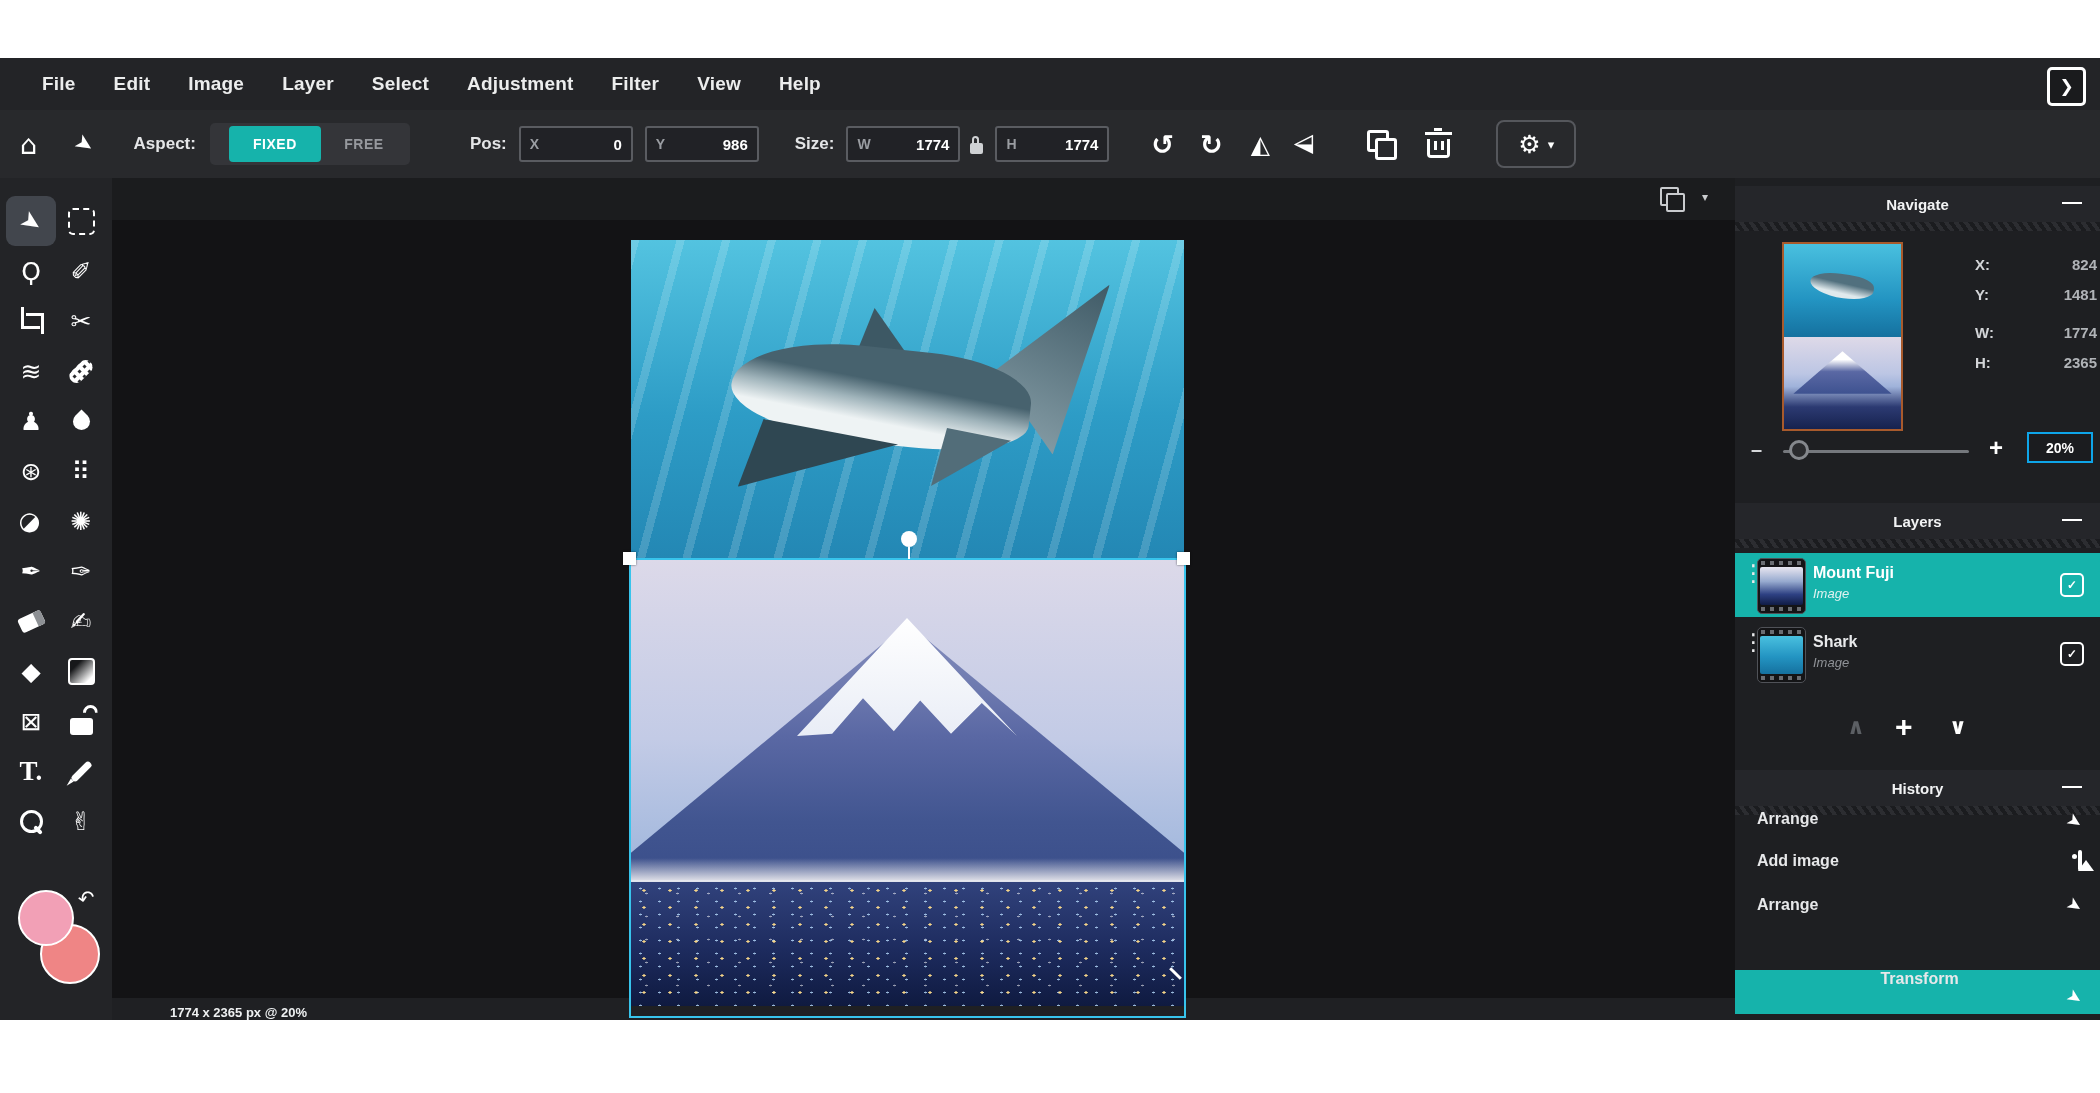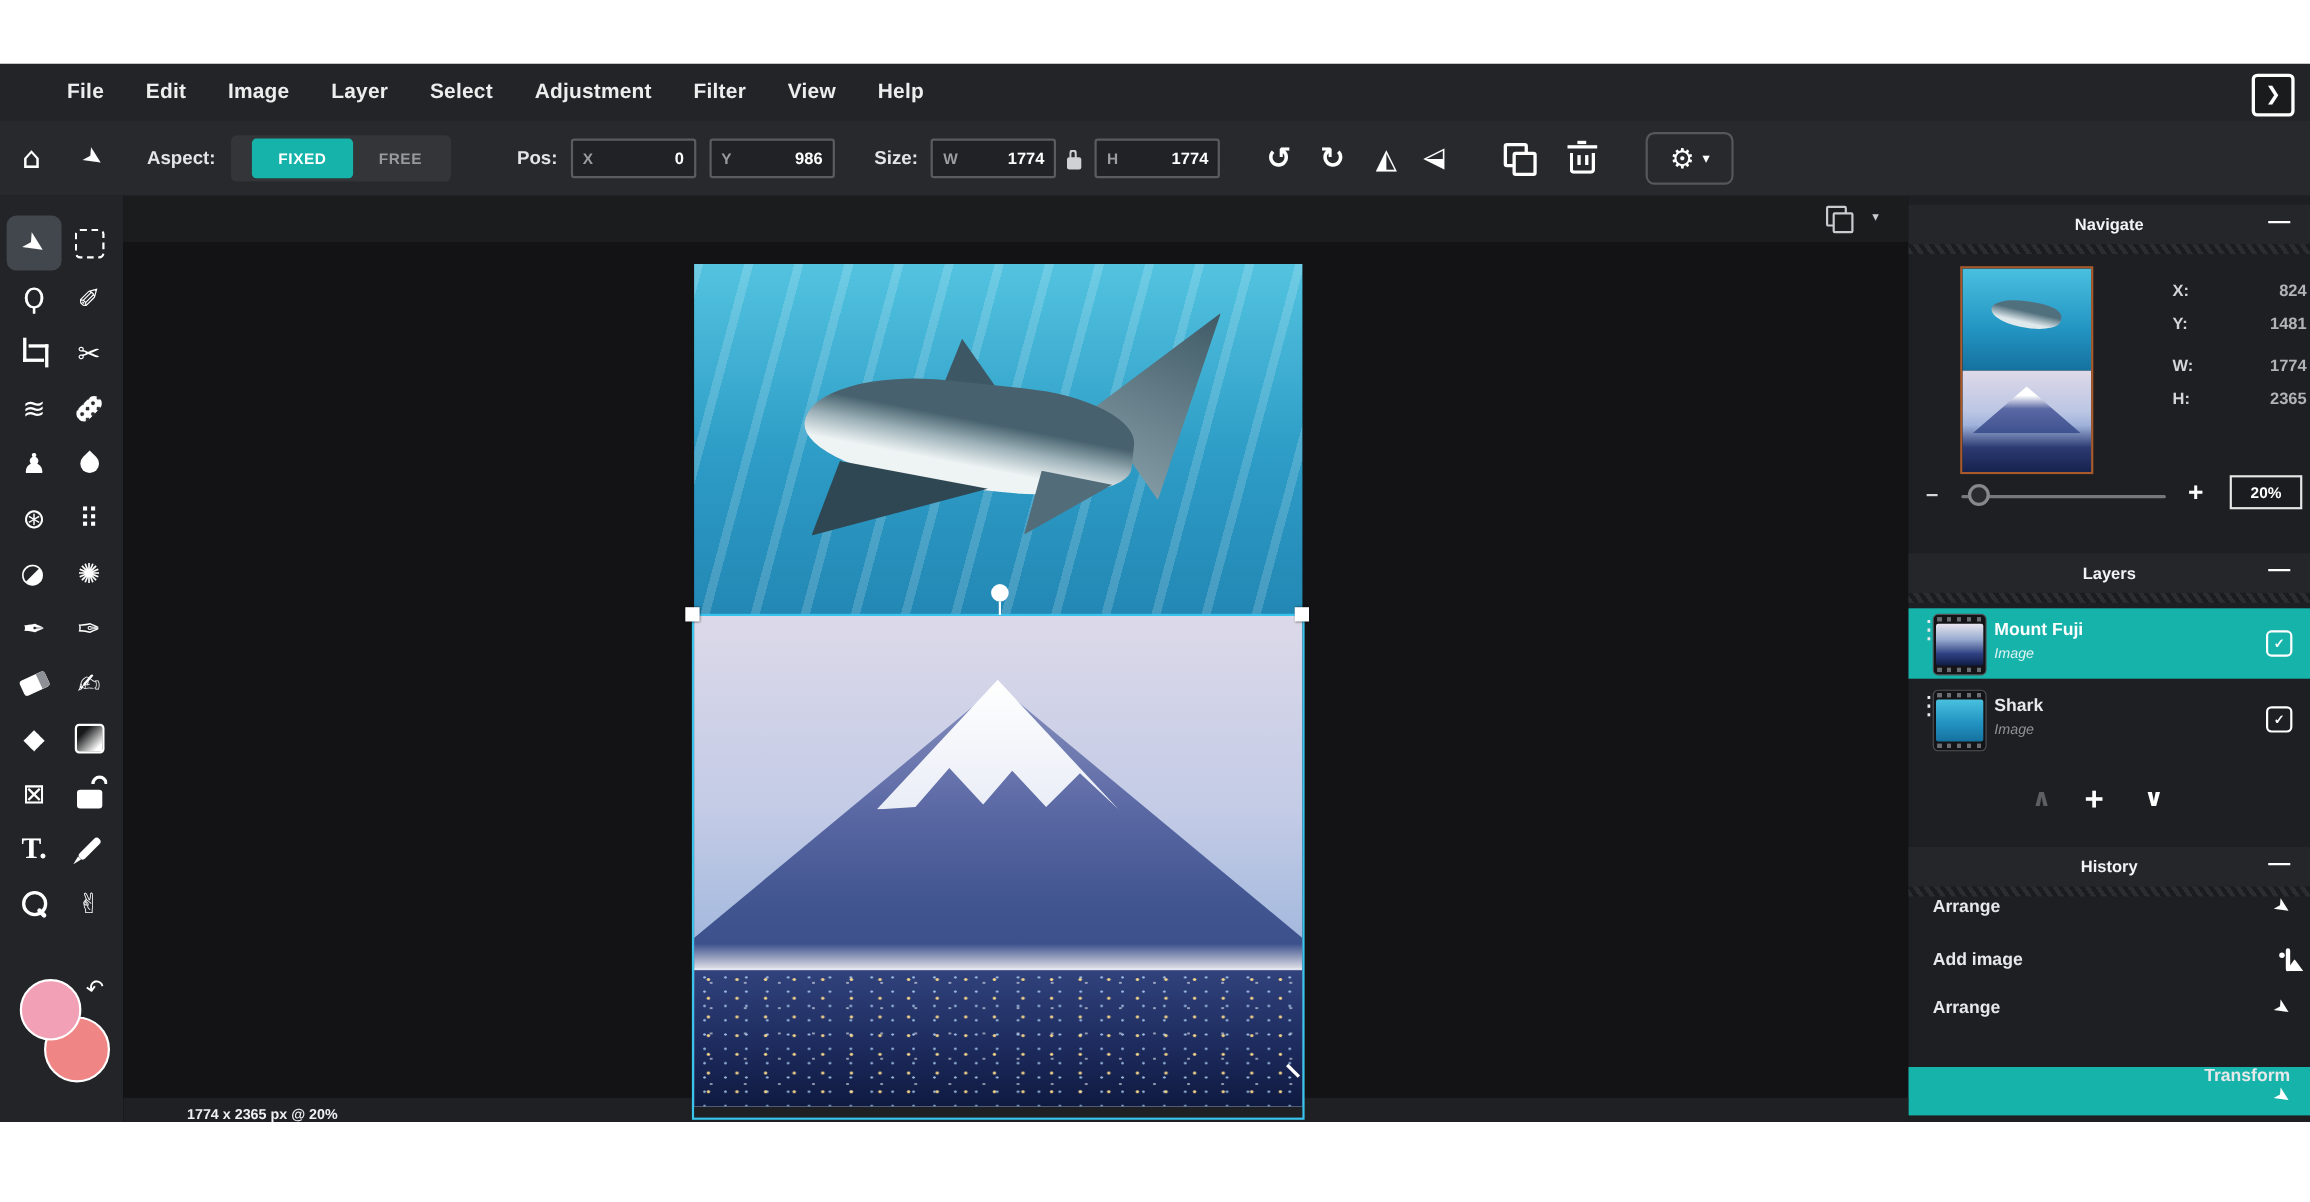--- a/index.html
+++ b/index.html
@@ -1,21 +1,21 @@
 <!DOCTYPE html>
 <html><head>
 <meta charset="utf-8">
 <style>
   html,body{margin:0;padding:0;background:#fff;}
   .page{position:relative;width:2100px;height:1093px;background:#fff;font-family:"Liberation Sans",sans-serif;overflow:hidden;}
   .app{position:absolute;left:0;top:58px;width:2100px;height:962px;background:#141416;overflow:hidden;}
   .g{font-family:"DejaVu Sans",sans-serif;line-height:1;display:inline-block;}
 
   
-  .menubar{position:absolute;left:0;top:0;width:100%;height:52px;background:#232427;display:flex;align-items:center;gap:38px;padding-left:61px;box-sizing:border-box;}
+  .menubar{position:absolute;left:0;top:0;width:100%;height:52px;background:#232427;display:flex;align-items:center;gap:38px;padding-left:42px;box-sizing:border-box;}
   .menu-item{font-size:19px;font-weight:bold;color:#eceded;letter-spacing:.2px;cursor:default;}
   .expand-btn{position:absolute;right:14px;top:9px;width:33px;height:33px;border:3px solid #fff;border-radius:5px;display:flex;align-items:center;justify-content:center;color:#fff;font-size:17px;font-weight:bold;background:#1a1b1d;}
 
   
   .optionsbar{position:absolute;left:0;top:52px;width:100%;height:68px;background:#28292c;display:flex;align-items:center;box-sizing:border-box;color:#fff;}
   .ob-home{font-size:27px;margin-left:20px;color:#fff;}
   .ob-cursor{font-size:22px;margin-left:38px;transform:rotate(33deg);}
   .ob-label{font-size:17px;font-weight:bold;color:#e4e5e7;}
   .lbl-aspect{margin-left:40px;}
   .seg{display:flex;align-items:center;background:#343539;border-radius:5px;margin-left:14px;padding:3px;}
@@ -119,41 +119,41 @@
   .nt-mtn{position:absolute;left:8%;top:16%;width:84%;height:46%;clip-path:polygon(50% 0,100% 100%,0 100%);background:linear-gradient(180deg,#fff 20%,#5a68a4 48%,#3e5290 100%);}
   .navinfo{position:absolute;font-size:15px;font-weight:bold;}
   .navinfo .nl{position:absolute;left:0;color:#d3d5d8;}
   .navinfo .nv{position:absolute;left:30px;width:92px;text-align:right;color:#b0b3b7;}
   .ni-x{left:240px;top:78px;} .ni-y{left:240px;top:108px;} .ni-w{left:240px;top:146px;} .ni-h{left:240px;top:176px;}
   .zoomrow{position:absolute;left:0;top:252px;width:100%;height:44px;}
   .z-min{position:absolute;left:16px;top:8px;color:#d5d7da;font-size:20px;font-weight:bold;}
   .z-track{position:absolute;left:48px;top:20px;width:186px;height:3px;background:#75787d;border-radius:2px;}
   .z-knob{position:absolute;left:54px;top:10px;width:20px;height:20px;border:3px solid #85888d;border-radius:50%;background:#2a2b2e;box-sizing:border-box;}
   .z-plus{position:absolute;left:254px;top:4px;color:#fff;font-size:24px;font-weight:bold;}
-  .z-box{position:absolute;left:292px;top:2px;width:62px;height:27px;border:2px solid #e5e5e5;background:#1b1c1f;display:flex;align-items:center;justify-content:center;font-size:14px;font-weight:bold;color:#fff;}
+  .z-box{position:absolute;left:292px;top:2px;width:62px;height:27px;border:2px solid #0ea5e9;background:#1b1c1f;display:flex;align-items:center;justify-content:center;font-size:14px;font-weight:bold;color:#fff;}
   .h-layers{top:325px;} .hatch-layers{top:361px;}
   .lrow{position:absolute;left:0;width:100%;height:64px;}
   .lrow1{top:375px;} .lrow2{top:444px;}
   .ldots{position:absolute;left:7px;top:15px;color:#e9eaec;font-size:23px;letter-spacing:0;line-height:.5;}
   .lthumb{position:absolute;left:22px;top:5px;width:47px;height:54px;background:#141416;border:1.5px solid #505258;border-radius:5px;overflow:hidden;}
   .lthumb::before,.lthumb::after{content:"";position:absolute;left:3px;right:3px;height:4px;background-image:repeating-linear-gradient(90deg,#6a6d72 0 4px,transparent 4px 9px);z-index:2;}
   .lthumb::before{top:2px;} .lthumb::after{bottom:2px;}
   .lthumb>span{position:absolute;left:2px;right:2px;top:8px;bottom:8px;border-radius:2px;}
   .fuji-g{background:linear-gradient(180deg,#e8e6f0 0%,#97aacf 38%,#2e4183 72%,#101c45 100%);}
   .shark-g{background:linear-gradient(180deg,#49c0df 0%,#2394c2 55%,#15719f 100%);}
   .lname{position:absolute;left:78px;top:11px;font-size:16px;font-weight:bold;color:#fff;}
   .ltype{position:absolute;left:78px;top:33px;font-size:13px;font-style:italic;color:#dff2f1;}
   .lrow2 .lname{color:#e8e9eb;} .lrow2 .ltype{color:#8f9297;}
   .i-chk{position:absolute;right:16px;top:20px;width:20px;height:20px;border:2.5px solid #fff;border-radius:5px;display:flex;align-items:center;justify-content:center;font-size:12px;font-weight:bold;color:#fff;}
   .lbtns{position:absolute;left:0;top:532px;width:100%;height:36px;}
   .lb-up{position:absolute;left:112px;top:6px;color:#5c5f64;font-size:22px;font-weight:bold;}
   .lb-add{position:absolute;left:160px;top:0;color:#fff;font-size:30px;font-weight:bold;}
   .lb-dn{position:absolute;left:214px;top:6px;color:#fff;font-size:22px;font-weight:bold;}
   .h-hist{top:592px;} .hatch-hist{top:628px;}
-  .hrow{position:absolute;left:0;width:100%;height:42px;display:flex;align-items:flex-end;padding:0 18px 0 22px;box-sizing:border-box;}
+  .hrow{position:absolute;left:0;width:100%;height:42px;display:flex;align-items:center;padding:0 18px 0 22px;box-sizing:border-box;}
   .htext{font-size:16px;font-weight:bold;color:#e7e8ea;}
   .hic{margin-left:auto;color:#fff;}
   .hic.g{font-size:18px;}
   .i-img{position:relative;width:22px;height:19px;border:2.5px solid #fff;border-radius:3px;overflow:hidden;}
   .i-img::before{content:"";position:absolute;right:3px;top:2px;width:5px;height:5px;border-radius:50%;background:#fff;}
   .i-img::after{content:"";position:absolute;left:-2px;bottom:-2px;width:16px;height:11px;background:#fff;clip-path:polygon(0 100%,50% 0,100% 100%);}
   .i-list{position:relative;width:18px;height:21px;border:2.5px solid #fff;border-radius:2px;background-image:repeating-linear-gradient(#fff 0 2px,transparent 2px 5.5px);background-size:10px 14px;background-repeat:no-repeat;background-position:3px 3.5px;}
   .hr1{top:634px;height:22px;overflow:hidden;}
   .hr1 .htext{display:block;margin-top:-9px;}
   .hr1 .hic{margin-top:-4px;}

